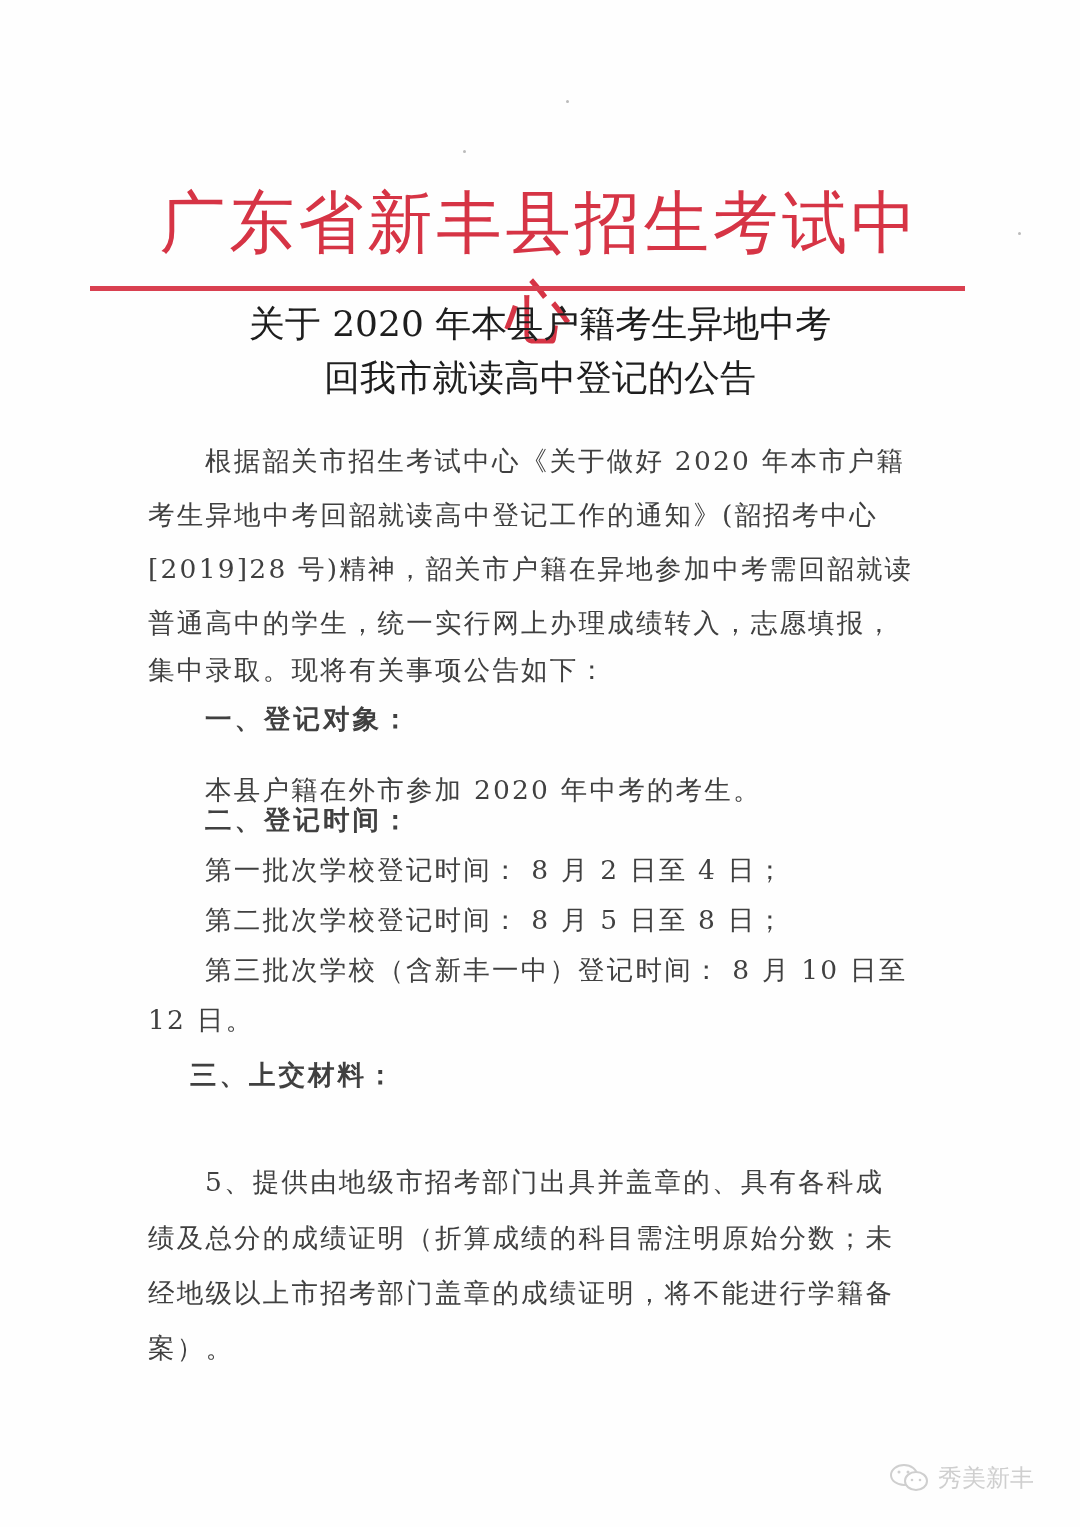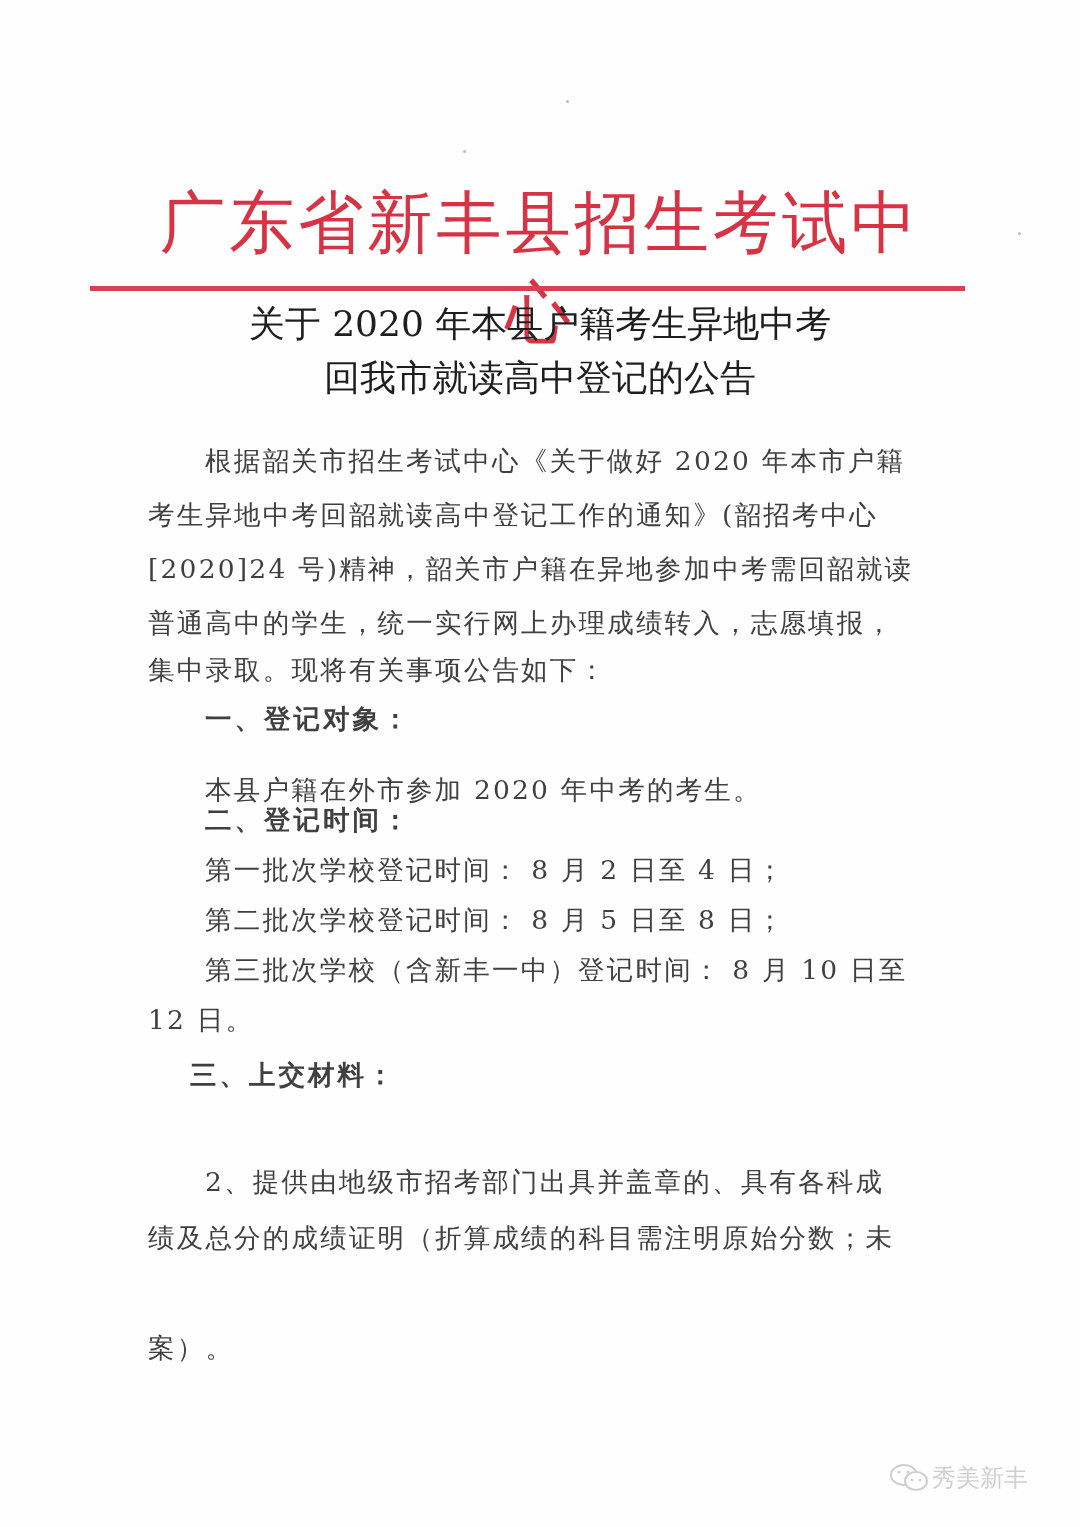--- a/index.html
+++ b/index.html
@@ -28,55 +28,56 @@
     position: absolute; left: 0; width: 1080px; text-align: center;
     font-size: 36px; color: #1e1e1e; line-height: 52px;
   }
   .doc-title.l1 { top: 298px; }
   .doc-title.l2 { top: 352px; }
   .line { position: absolute; left: 148px; white-space: nowrap; font-size: 26.5px; color: #404040; letter-spacing: 2.2px; }
   .indent { left: 205px; }
   .heading { font-weight: bold; letter-spacing: 3px; }
   .watermark {
     position: absolute; left: 888px; top: 1462px;
-    display: flex; align-items: center; 
+    display: flex; align-items: center; gap: 6px;
     color: #cfcfcf; font-family: "DejaVu Sans", sans-serif; font-size: 24px;
   }
   .wm-icon { width: 44px; height: 32px; }
   .dot { position: absolute; width: 3px; height: 3px; background: #bbb; border-radius: 50%; }
 </style>
 </head>
 <body>
 
 <div class="page">
 
   <div class="org-title">广东省新丰县招生考试中心</div>
   <div class="red-rule"></div>
 
   <div class="doc-title l1">关于 2020 年本县户籍考生异地中考</div>
   <div class="doc-title l2">回我市就读高中登记的公告</div>
 
   <div class="line indent" style="top:443px;">根据韶关市招生考试中心《关于做好 2020 年本市户籍</div>
   <div class="line" style="top:497px;">考生异地中考回韶就读高中登记工作的通知》(韶招考中心</div>
-  <div class="line" style="top:551px;">[2020]24 号)精神，韶关市户籍在异地参加中考需回韶就读</div>
+  <div class="line" style="top:551px;">[2019]28 号)精神，韶关市户籍在异地参加中考需回韶就读</div>
   <div class="line" style="top:605px;">普通高中的学生，统一实行网上办理成绩转入，志愿填报，</div>
   <div class="line" style="top:652px;">集中录取。现将有关事项公告如下：</div>
 
   <div class="line indent heading" style="top:701px;text-align:right;">一、登记对象：</div>
   <div class="line indent" style="top:772px;">本县户籍在外市参加 2020 年中考的考生。</div>
 
   <div class="line indent heading" style="top:802px;">二、登记时间：</div>
   <div class="line indent" style="top:852px;">第一批次学校登记时间： 8 月 2 日至 4 日；</div>
   <div class="line indent" style="top:902px;">第二批次学校登记时间： 8 月 5 日至 8 日；</div>
   <div class="line indent" style="top:952px;">第三批次学校（含新丰一中）登记时间： 8 月 10 日至</div>
   <div class="line" style="top:1002px;">12 日。</div>
 
   <div class="line heading" style="top:1057px; left:190px;">三、上交材料：</div>
-  <div class="line indent" style="top:1164px;">2、提供由地级市招考部门出具并盖章的、具有各科成</div>
+  <div class="line indent" style="top:1164px;">5、提供由地级市招考部门出具并盖章的、具有各科成</div>
   <div class="line" style="top:1220px;">绩及总分的成绩证明（折算成绩的科目需注明原始分数；未</div>
+  <div class="line" style="top:1275px;">经地级以上市招考部门盖章的成绩证明，将不能进行学籍备</div>
   <div class="line" style="top:1330px;">案）。</div>
 
   <div class="dot" style="left:463px; top:150px;"></div>
   <div class="dot" style="left:566px; top:100px;"></div>
   <div class="dot" style="left:1018px; top:232px;"></div>
 
   <div class="watermark">
     <svg class="wm-icon" viewBox="0 0 44 32">
       <ellipse cx="16" cy="13" rx="13" ry="10" fill="none" stroke="#cfcfcf" stroke-width="2"></ellipse>
       <ellipse cx="28" cy="19" rx="11" ry="9" fill="#fff" stroke="#cfcfcf" stroke-width="2"></ellipse>

